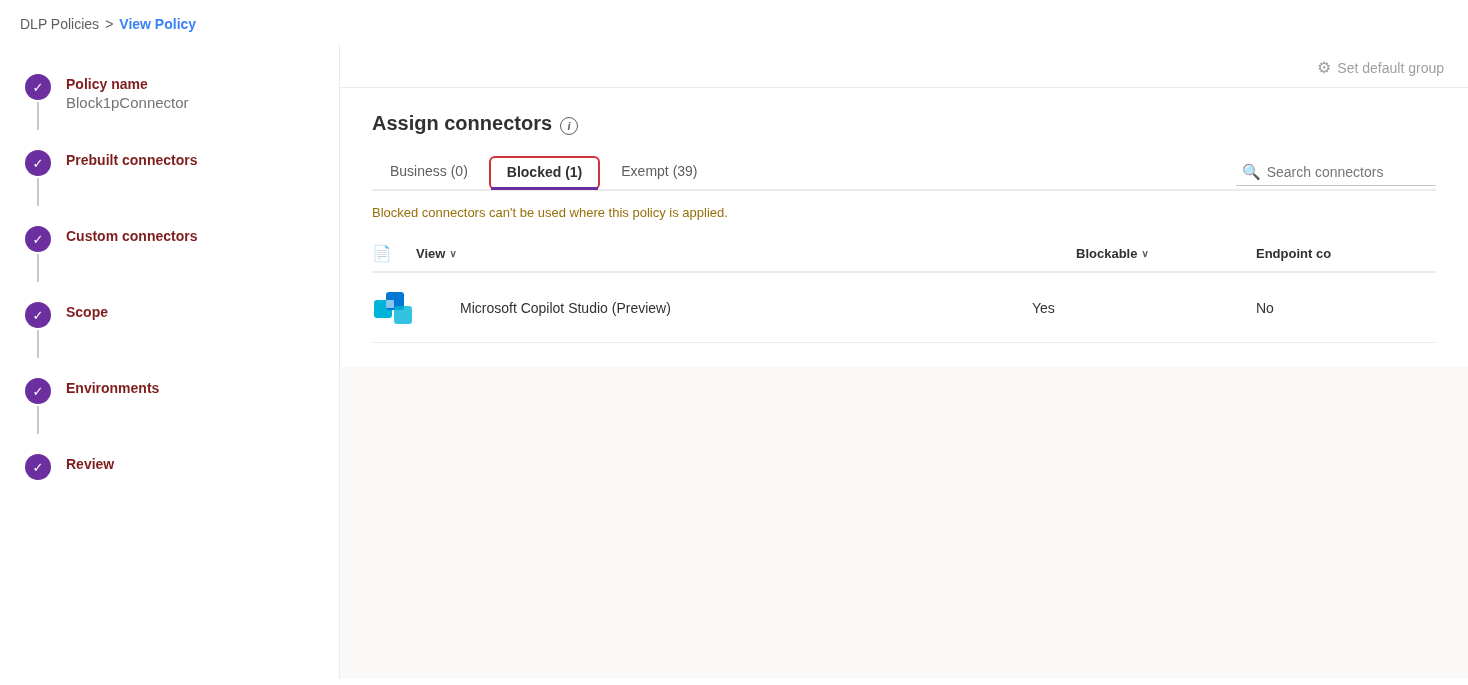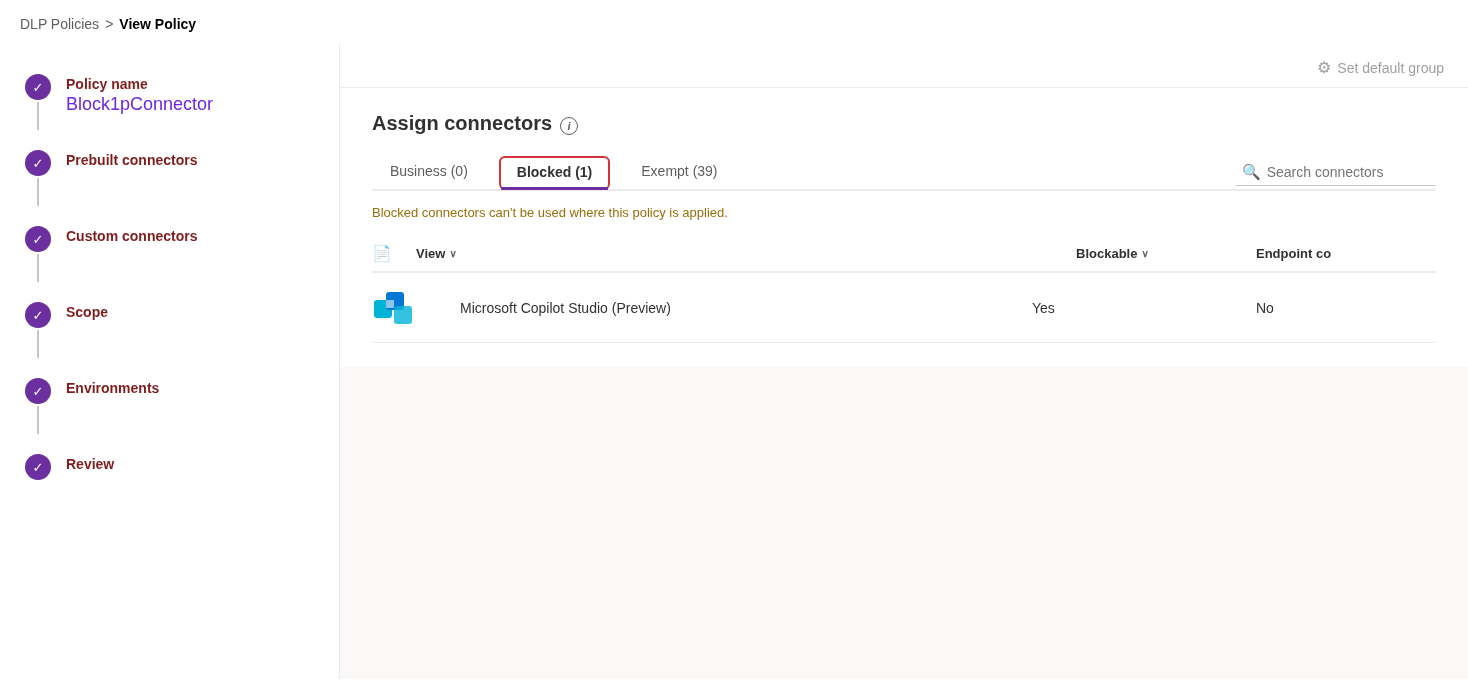--- a/index.html
+++ b/index.html
@@ -3,21 +3,21 @@
   <meta charset="utf-8">
   <style>
     * { box-sizing: border-box; margin: 0; padding: 0; }
     body { font-family: 'Segoe UI', sans-serif; font-size: 14px; color: #323130; background: #fff; }
 
     .breadcrumb {
       display: flex; align-items: center; gap: 6px;
       padding: 16px 36px 12px 20px;
       font-size: 14px; color: #605e5c;
     }
-    .breadcrumb .current { font-weight: 700; color: #000000; }
+    .breadcrumb .current { font-weight: 700; color: #3b82f6; }
 
     .layout {
       display: flex; height: calc(100vh - 50px);
     }
 
     
     .sidebar {
       width: 340px; min-width: 340px;
       border-right: 1px solid #edebe9;
       padding: 20px 0;
@@ -36,21 +36,21 @@
       width: 26px; height: 26px; border-radius: 50%;
       background: #6b2fa0; display: flex; align-items: center; justify-content: center;
       color: #fff; font-size: 13px; flex-shrink: 0;
     }
     .step-line {
       width: 2px; background: #c8c6c4; flex: 1; min-height: 28px;
       margin-top: 2px;
     }
     .step-content { display: flex; flex-direction: column; padding-top: 2px; }
     .step-label { font-weight: 600; font-size: 14px; color: #7f1d1d; }
-    .step-sub { color: #6d28d9; font-size: 18px; margin-top: 2px; }
+    .step-sub { color: #737373; font-size: 15px; margin-top: 2px; }
 
     
     .main {
       flex: 1; overflow: auto; background: #faf9f8;
     }
 
     
     .top-toolbar {
       display: flex; justify-content: flex-end; align-items: center;
       padding: 14px 24px 10px 24px;
@@ -110,21 +110,21 @@
       padding: 4px 6px; margin-left: auto;
       min-width: 200px;
     }
     .search-icon { color: #a19f9d; font-size: 15px; }
     .search-input {
       border: none; outline: none; font-size: 14px; color: #323130;
       background: transparent; width: 160px;
     }
 
     .tabs-row {
-      display: flex; align-items: center; gap: 13px;
+      display: flex; align-items: center; gap: 3px;
       border-bottom: 2px solid #edebe9;
       margin-bottom: 0;
     }
 
     
     .blocked-info {
       color: #986f0b; font-size: 13px;
       margin: 14px 0 16px 0;
     }
 

